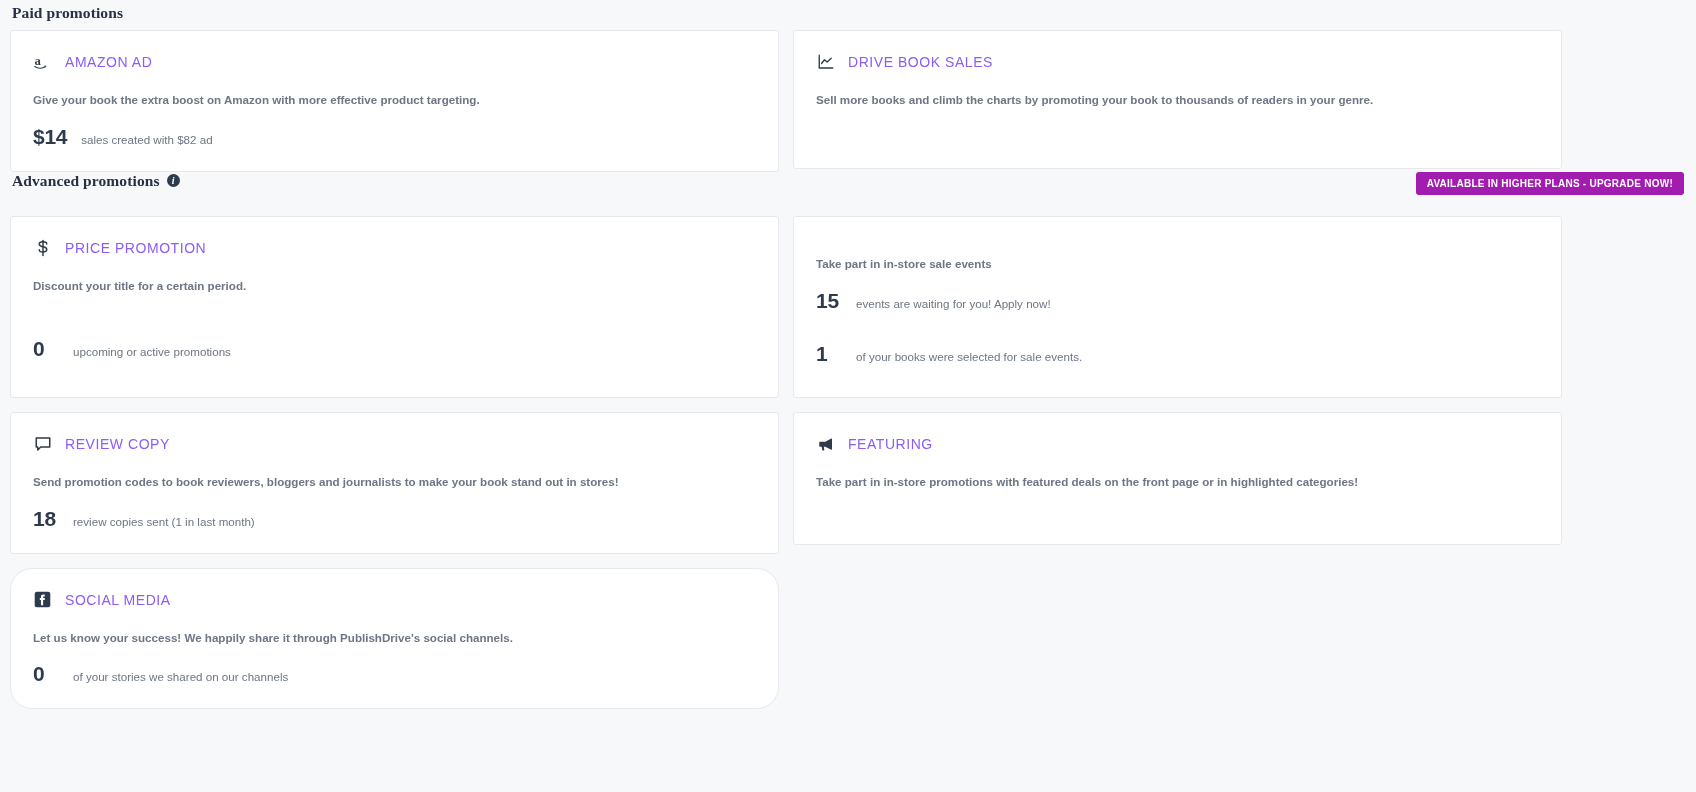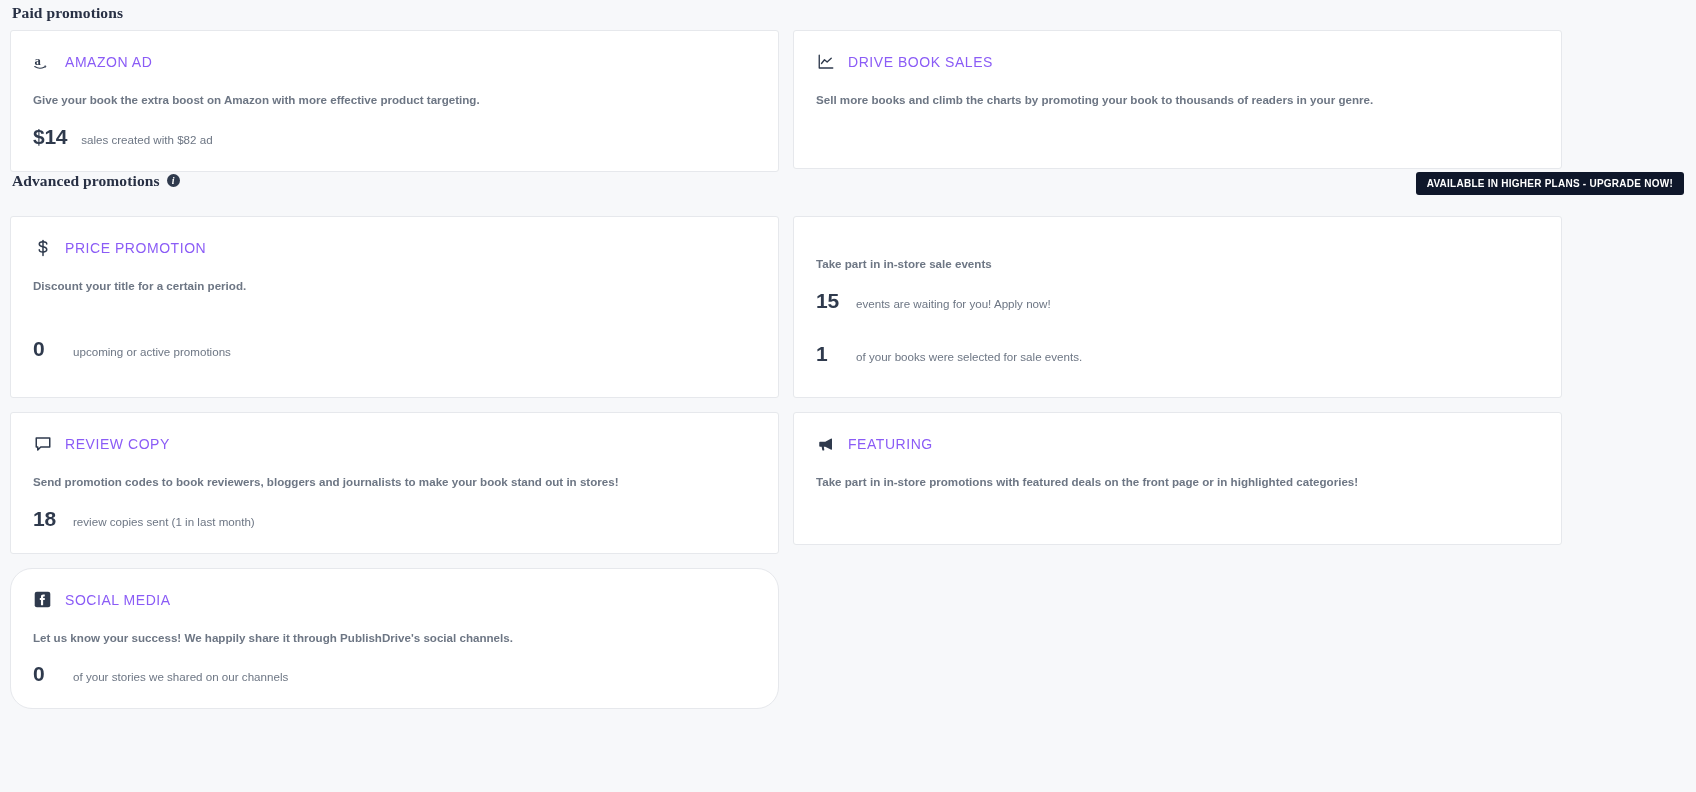--- a/index.html
+++ b/index.html
@@ -30,21 +30,21 @@
   .info-icon {
     width: 13px; height: 13px; border-radius: 50%;
     background: #2f3a4d; color: #fff;
     font-family: "Liberation Serif", serif;
     font-size: 10px; font-weight: bold; font-style: italic;
     display: flex; align-items: center; justify-content: center;
     line-height: 1; padding-bottom: 0px;
   }
 
   .upgrade-badge {
-    background: #0f172a; color: #ffffff;
+    background: #a21caf; color: #ffffff;
     font-size: 10px; font-weight: bold;
     letter-spacing: .25px;
     padding: 6px 11px 6px 11px;
     border-radius: 3px;
     white-space: nowrap;
     border: none; cursor: pointer;
     font-family: "Liberation Sans", sans-serif;
   }
 
   .grid { display: flex; flex-wrap: wrap; gap: 14px; align-items: flex-start; }

